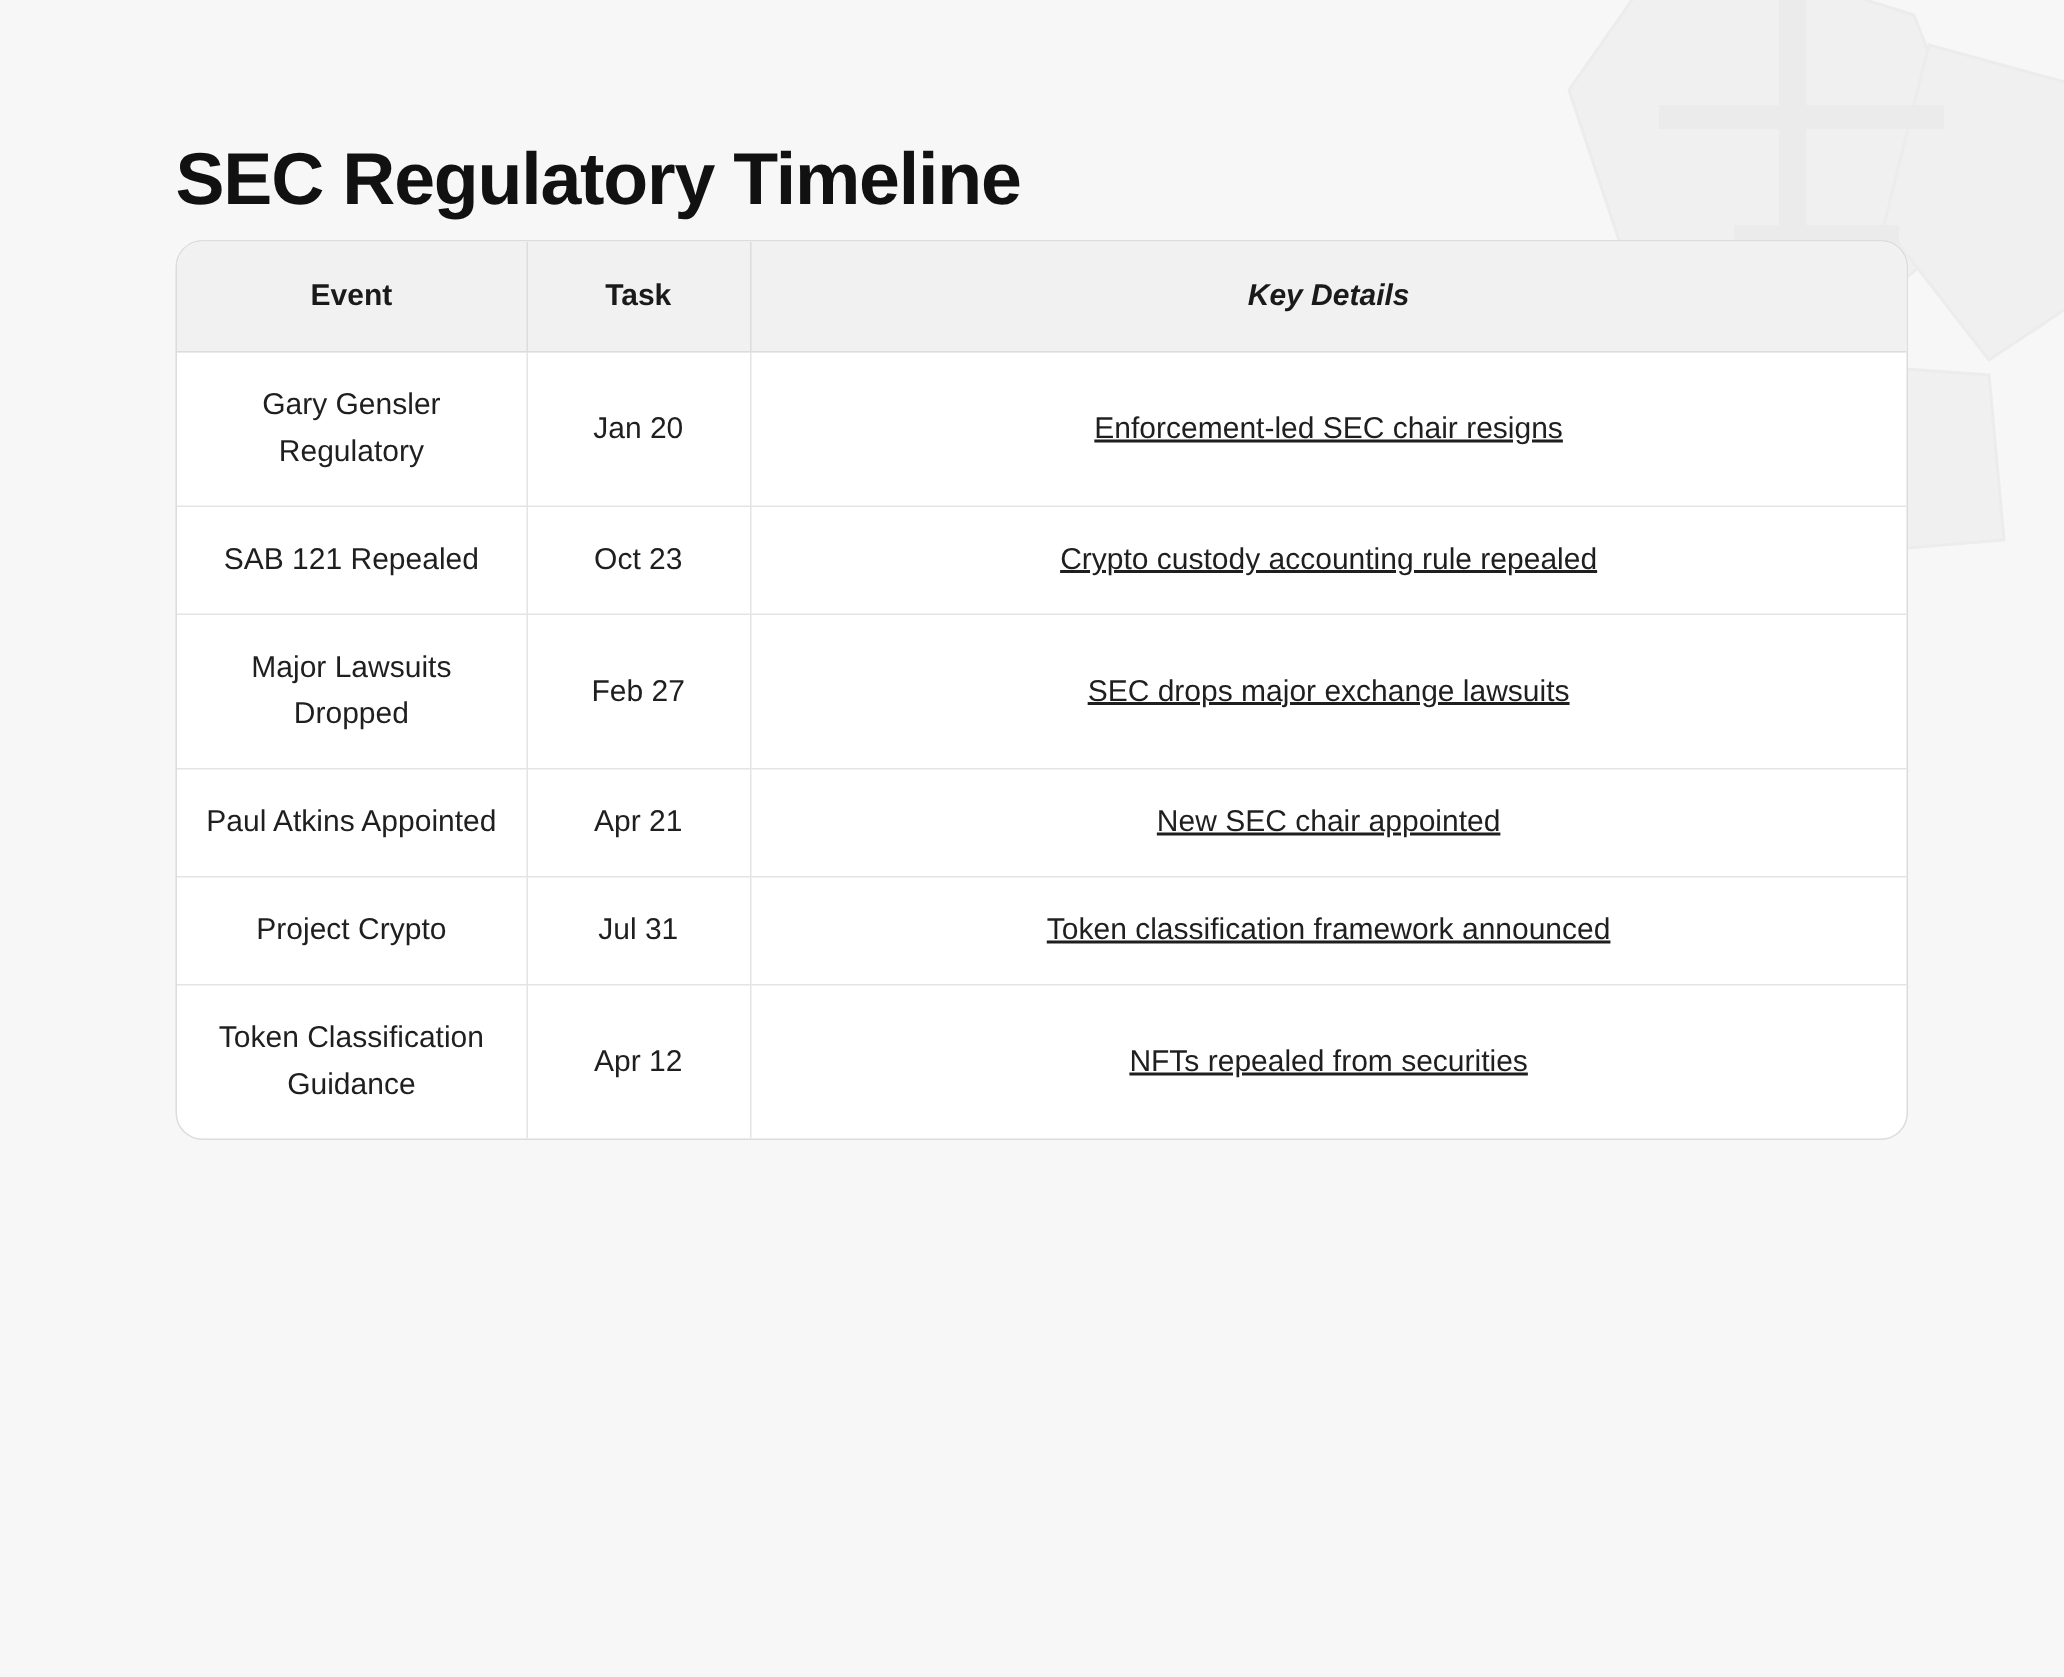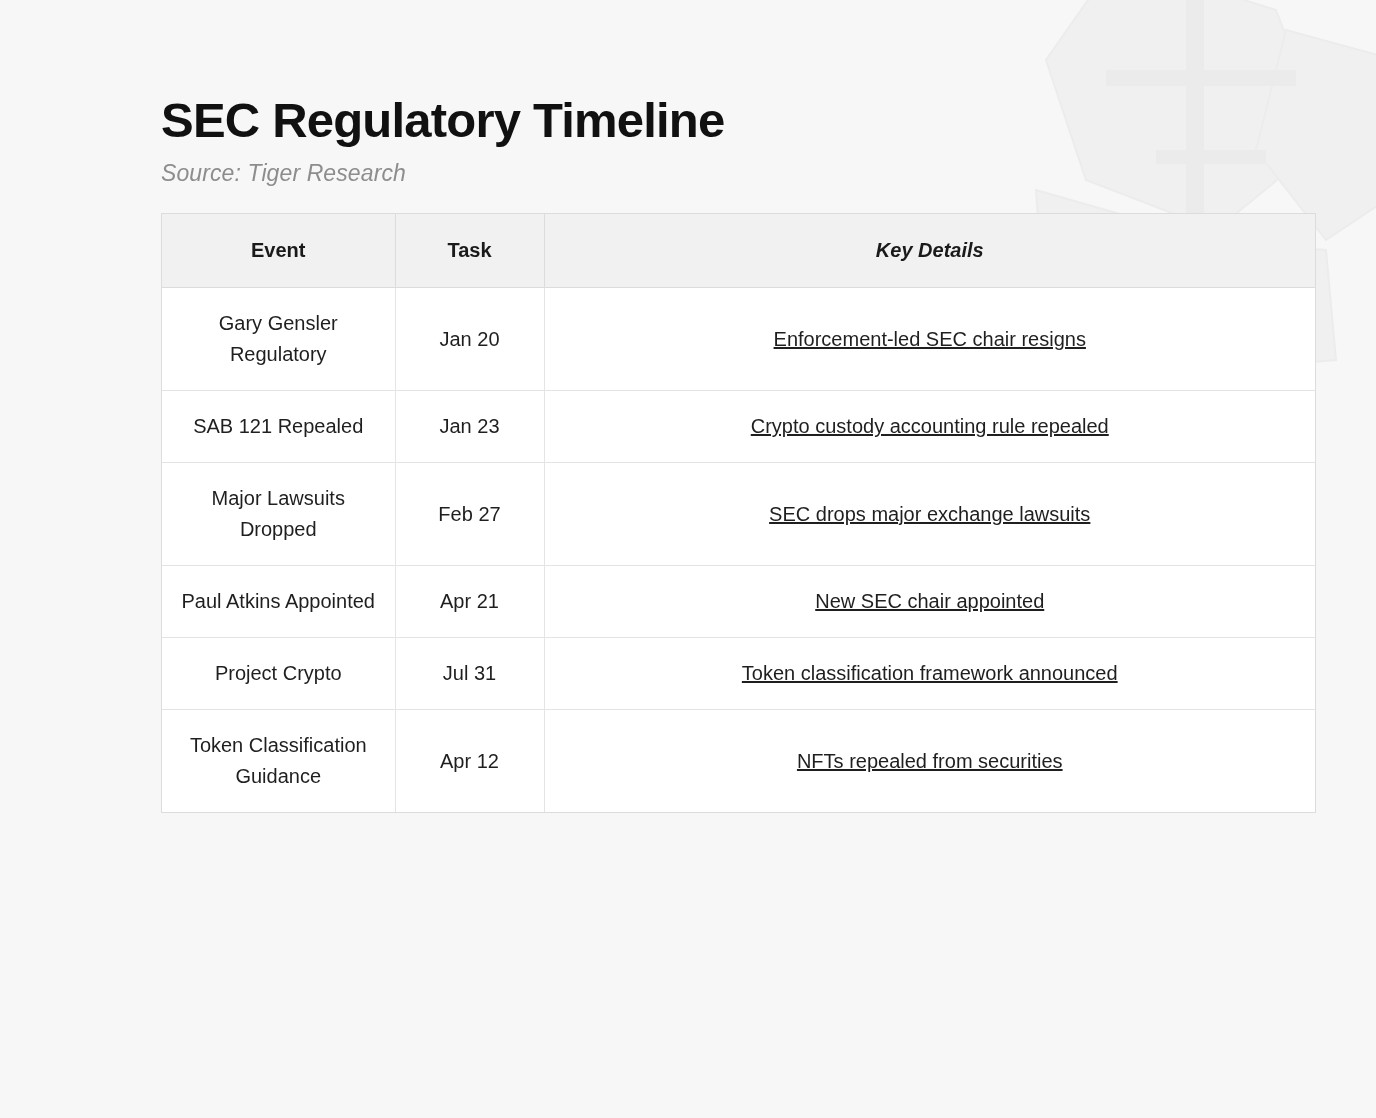--- a/index.html
+++ b/index.html
@@ -24,21 +24,20 @@
     width: 520px;
     height: 430px;
     pointer-events: none;
     opacity: 1;
   }
 
   .page {
     position: relative;
     padding: 95px 0 0 117px;
     box-sizing: border-box;
-    margin-left: 44px;
   }
 
   .title {
     font-size: 49px;
     font-weight: bold;
     letter-spacing: -0.8px;
     line-height: 1.05;
     margin: 0 0 14px 0;
     color: #111111;
   }
@@ -47,21 +46,21 @@
     font-size: 23px;
     font-style: italic;
     color: #8d8d8d;
     margin: 0 0 26px 0;
     letter-spacing: 0.1px;
   }
 
   .table-wrap {
     width: 1155px;
     border: 1px solid #dcdcdc;
-    border-radius: 0;
+    border-radius: 18px;
     overflow: hidden;
     background: #ffffff;
     box-sizing: border-box;
   }
 
   table.timeline {
     border-collapse: collapse;
     width: 100%;
     table-layout: fixed;
   }
@@ -114,21 +113,20 @@
       <rect x="330" y="-10" width="18" height="250"></rect>
       <rect x="250" y="70" width="190" height="16"></rect>
       <rect x="300" y="150" width="110" height="14"></rect>
     </g>
   </svg>
 </div>
 
 <div class="page">
 
   <h1 class="title">SEC Regulatory Timeline</h1>
-  <div class="source">Source: Tiger Research</div>
 
   <div class="table-wrap">
     <table class="timeline">
       <colgroup>
         <col class="c-event">
         <col class="c-date">
         <col class="c-key">
       </colgroup>
       <thead>
         <tr>
@@ -138,21 +136,21 @@
         </tr>
       </thead>
       <tbody>
         <tr>
           <td class="event-cell">Gary Gensler Regulatory</td>
           <td class="date-cell">Jan 20</td>
           <td class="key-cell">Enforcement-led SEC chair resigns</td>
         </tr>
         <tr>
           <td class="event-cell">SAB 121 Repealed</td>
-          <td class="date-cell">Jan 23</td>
+          <td class="date-cell">Oct 23</td>
           <td class="key-cell">Crypto custody accounting rule repealed</td>
         </tr>
         <tr>
           <td class="event-cell">Major Lawsuits Dropped</td>
           <td class="date-cell">Feb 27</td>
           <td class="key-cell">SEC drops major exchange lawsuits</td>
         </tr>
         <tr>
           <td class="event-cell">Paul Atkins Appointed</td>
           <td class="date-cell">Apr 21</td>

